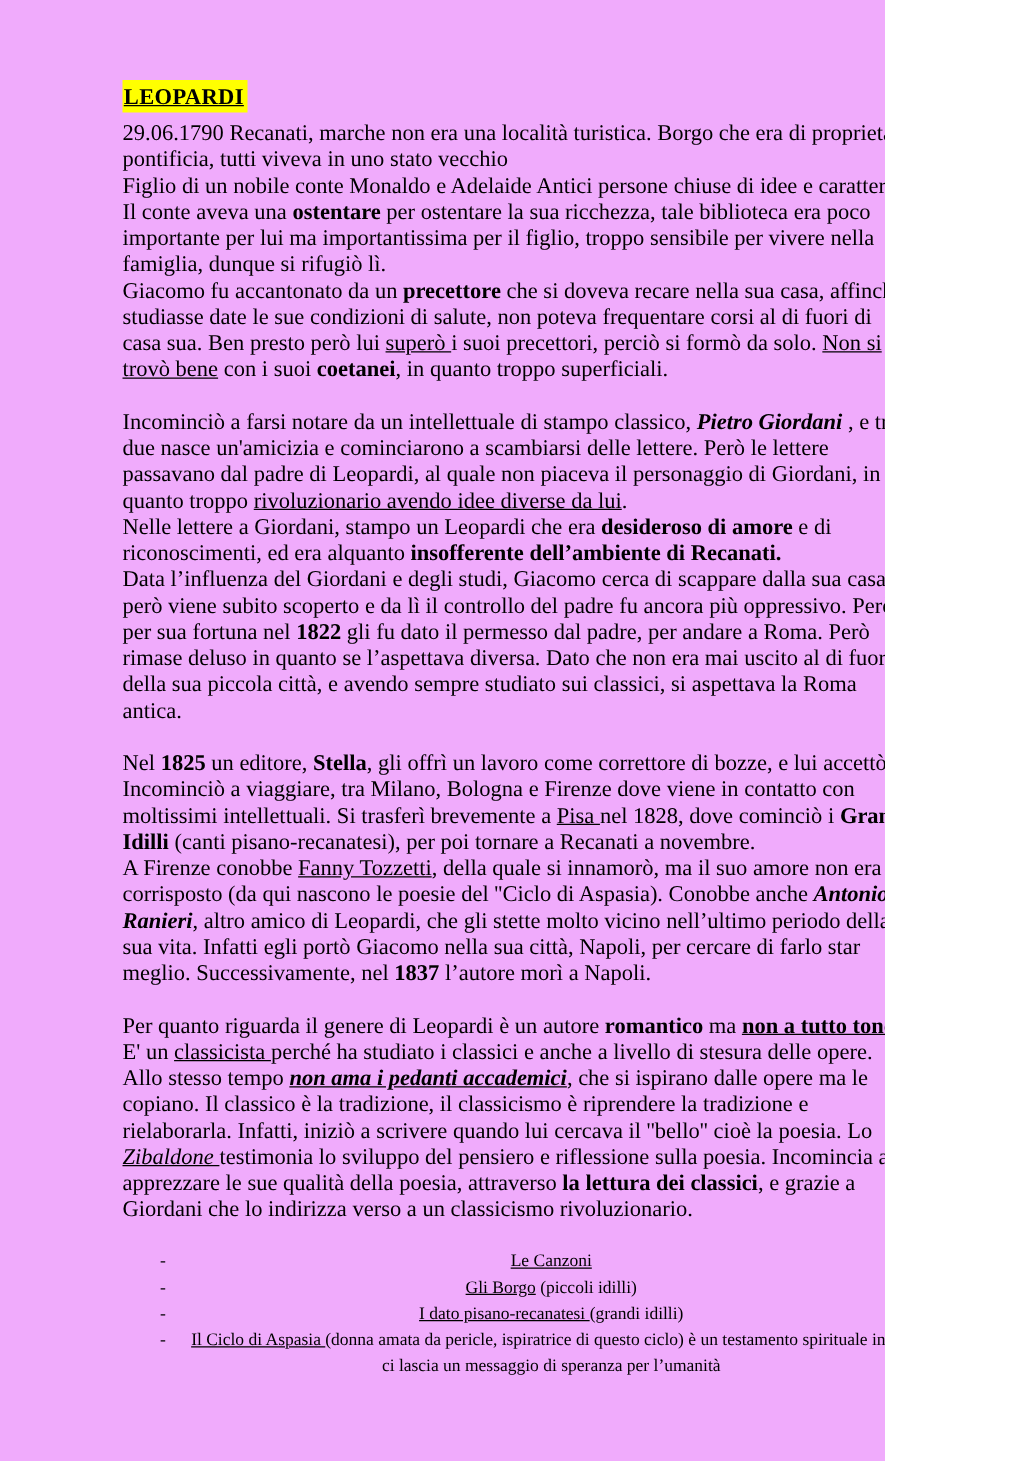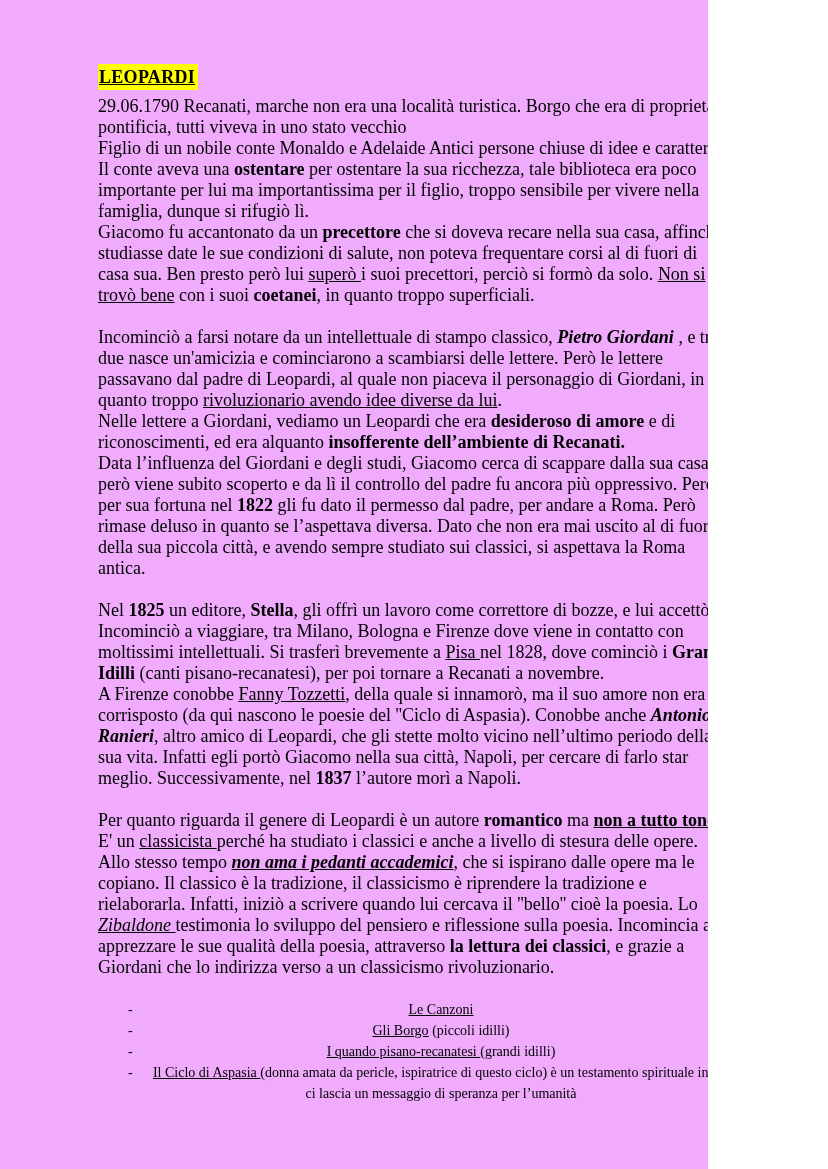--- a/index.html
+++ b/index.html
@@ -64,39 +64,39 @@
 
 <div class="page">
   <div class="content">
     <h1 class="doc-title" style="background-color: rgb(255, 255, 0); color: rgb(0, 0, 0);">LEOPARDI</h1>
     <div>
         <div class="para"><span class="">29.06.1790 Recanati, marche non era una località turistica. Borgo che era di proprietà pontificia, tutti viveva in uno stato vecchio</span></div>
         <div class="para"><span class="">Figlio di un nobile conte Monaldo e Adelaide Antici persone chiuse di idee e carattere. Il conte aveva una </span><span class=" r-b">ostentare</span><span class=""> per ostentare la sua ricchezza, tale biblioteca era poco importante per lui ma importantissima per il figlio, troppo sensibile per vivere nella famiglia, dunque si rifugiò lì.</span></div>
         <div class="para"><span class="">Giacomo fu accantonato da un </span><span class=" r-b">precettore</span><span class=""> che si doveva recare nella sua casa, affinché studiasse date le sue condizioni di salute, non poteva frequentare corsi al di fuori di casa sua. Ben presto però lui </span><span class=" r-u">superò </span><span class="">i suoi precettori, perciò si formò da solo. </span><span class=" r-u">Non si trovò bene</span><span class=""> con i suoi </span><span class=" r-b">coetanei</span><span class="">, in quanto troppo superficiali.</span></div>
         <div class="spacer"></div>
         <div class="para"><span class="">Incominciò a farsi notare da un intellettuale di stampo classico, </span><span class=" r-b r-i">Pietro Giordani</span><span class=""> , e tra i due nasce un'amicizia e cominciarono a scambiarsi delle lettere. Però le lettere passavano dal padre di Leopardi, al quale non piaceva il personaggio di Giordani, in quanto troppo </span><span class=" r-u">rivoluzionario avendo idee diverse da lui</span><span class="">.</span></div>
-        <div class="para"><span class="">Nelle lettere a Giordani, vediamo un Leopardi che era </span><span class=" r-b">desideroso di amore</span><span class=""> e di riconoscimenti, ed era alquanto </span><span class=" r-b">insofferente dell’ambiente di Recanati.</span></div>
+        <div class="para"><span class="">Nelle lettere a Giordani, stampo un Leopardi che era </span><span class=" r-b">desideroso di amore</span><span class=""> e di riconoscimenti, ed era alquanto </span><span class=" r-b">insofferente dell’ambiente di Recanati.</span></div>
         <div class="para"><span class="">Data l’influenza del Giordani e degli studi, Giacomo cerca di scappare dalla sua casa, però viene subito scoperto e da lì il controllo del padre fu ancora più oppressivo. Però per sua fortuna nel </span><span class=" r-b">1822</span><span class=""> gli fu dato il permesso dal padre, per andare a Roma. Però rimase deluso in quanto se l’aspettava diversa. Dato che non era mai uscito al di fuori della sua piccola città, e avendo sempre studiato sui classici, si aspettava la Roma antica.</span></div>
         <div class="spacer"></div>
         <div class="para"><span class="">Nel </span><span class=" r-b">1825</span><span class=""> un editore, </span><span class=" r-b">Stella</span><span class="">, gli offrì un lavoro come correttore di bozze, e lui accettò. Incominciò a viaggiare, tra Milano, Bologna e Firenze dove viene in contatto con moltissimi intellettuali. Si trasferì brevemente a </span><span class=" r-u">Pisa </span><span class="">nel 1828, dove cominciò i </span><span class=" r-b">Grandi Idilli</span><span class=""> (canti pisano-recanatesi), per poi tornare a Recanati a novembre.</span></div>
         <div class="para"><span class="">A Firenze conobbe </span><span class=" r-u">Fanny Tozzetti</span><span class="">, della quale si innamorò, ma il suo amore non era corrisposto (da qui nascono le poesie del ''Ciclo di Aspasia). Conobbe anche </span><span class=" r-b r-i">Antonio Ranieri</span><span class="">, altro amico di Leopardi, che gli stette molto vicino nell’ultimo periodo della sua vita. Infatti egli portò Giacomo nella sua città, Napoli, per cercare di farlo star meglio. Successivamente, nel </span><span class=" r-b">1837</span><span class=""> l’autore morì a Napoli.</span></div>
         <div class="spacer"></div>
         <div class="para"><span class="">Per quanto riguarda il genere di Leopardi è un autore </span><span class=" r-b">romantico</span><span class=""> ma </span><span class=" r-b r-u">non a tutto tondo</span><span class="">. E' un </span><span class=" r-u">classicista </span><span class="">perché ha studiato i classici e anche a livello di stesura delle opere. Allo stesso tempo </span><span class=" r-b r-i r-u">non ama i pedanti accademici</span><span class="">, che si ispirano dalle opere ma le copiano. Il classico è la tradizione, il classicismo è riprendere la tradizione e rielaborarla. Infatti,  iniziò a scrivere quando lui cercava il ''bello'' cioè la poesia. Lo </span><span class=" r-i r-u">Zibaldone </span><span class="">testimonia lo sviluppo del pensiero e riflessione sulla poesia. Incomincia ad apprezzare le sue qualità della poesia, attraverso </span><span class=" r-b">la lettura dei classici</span><span class="">, e grazie a Giordani che lo indirizza verso a un classicismo rivoluzionario.</span></div>
         <div class="spacer"></div>
         <div class="li">
           <span class="bullet">-</span>
           <span class="li-text"><span class=" r-u">Le Canzoni</span></span>
         </div>
         <div class="li">
           <span class="bullet">-</span>
           <span class="li-text"><span class=" r-u">Gli Borgo</span><span class=""> (piccoli idilli)</span></span>
         </div>
         <div class="li">
           <span class="bullet">-</span>
-          <span class="li-text"><span class=" r-u">I quando pisano-recanatesi </span><span class="">(grandi idilli)</span></span>
+          <span class="li-text"><span class=" r-u">I dato pisano-recanatesi </span><span class="">(grandi idilli)</span></span>
         </div>
         <div class="li">
           <span class="bullet">-</span>
           <span class="li-text"><span class=" r-u">Il Ciclo di Aspasia </span><span class="">(donna amata da pericle, ispiratrice di questo ciclo) è un testamento spirituale in cui ci lascia un messaggio di speranza per l’umanità</span></span>
         </div>
       </div>
   </div>
 </div>
 
 </body></html>

